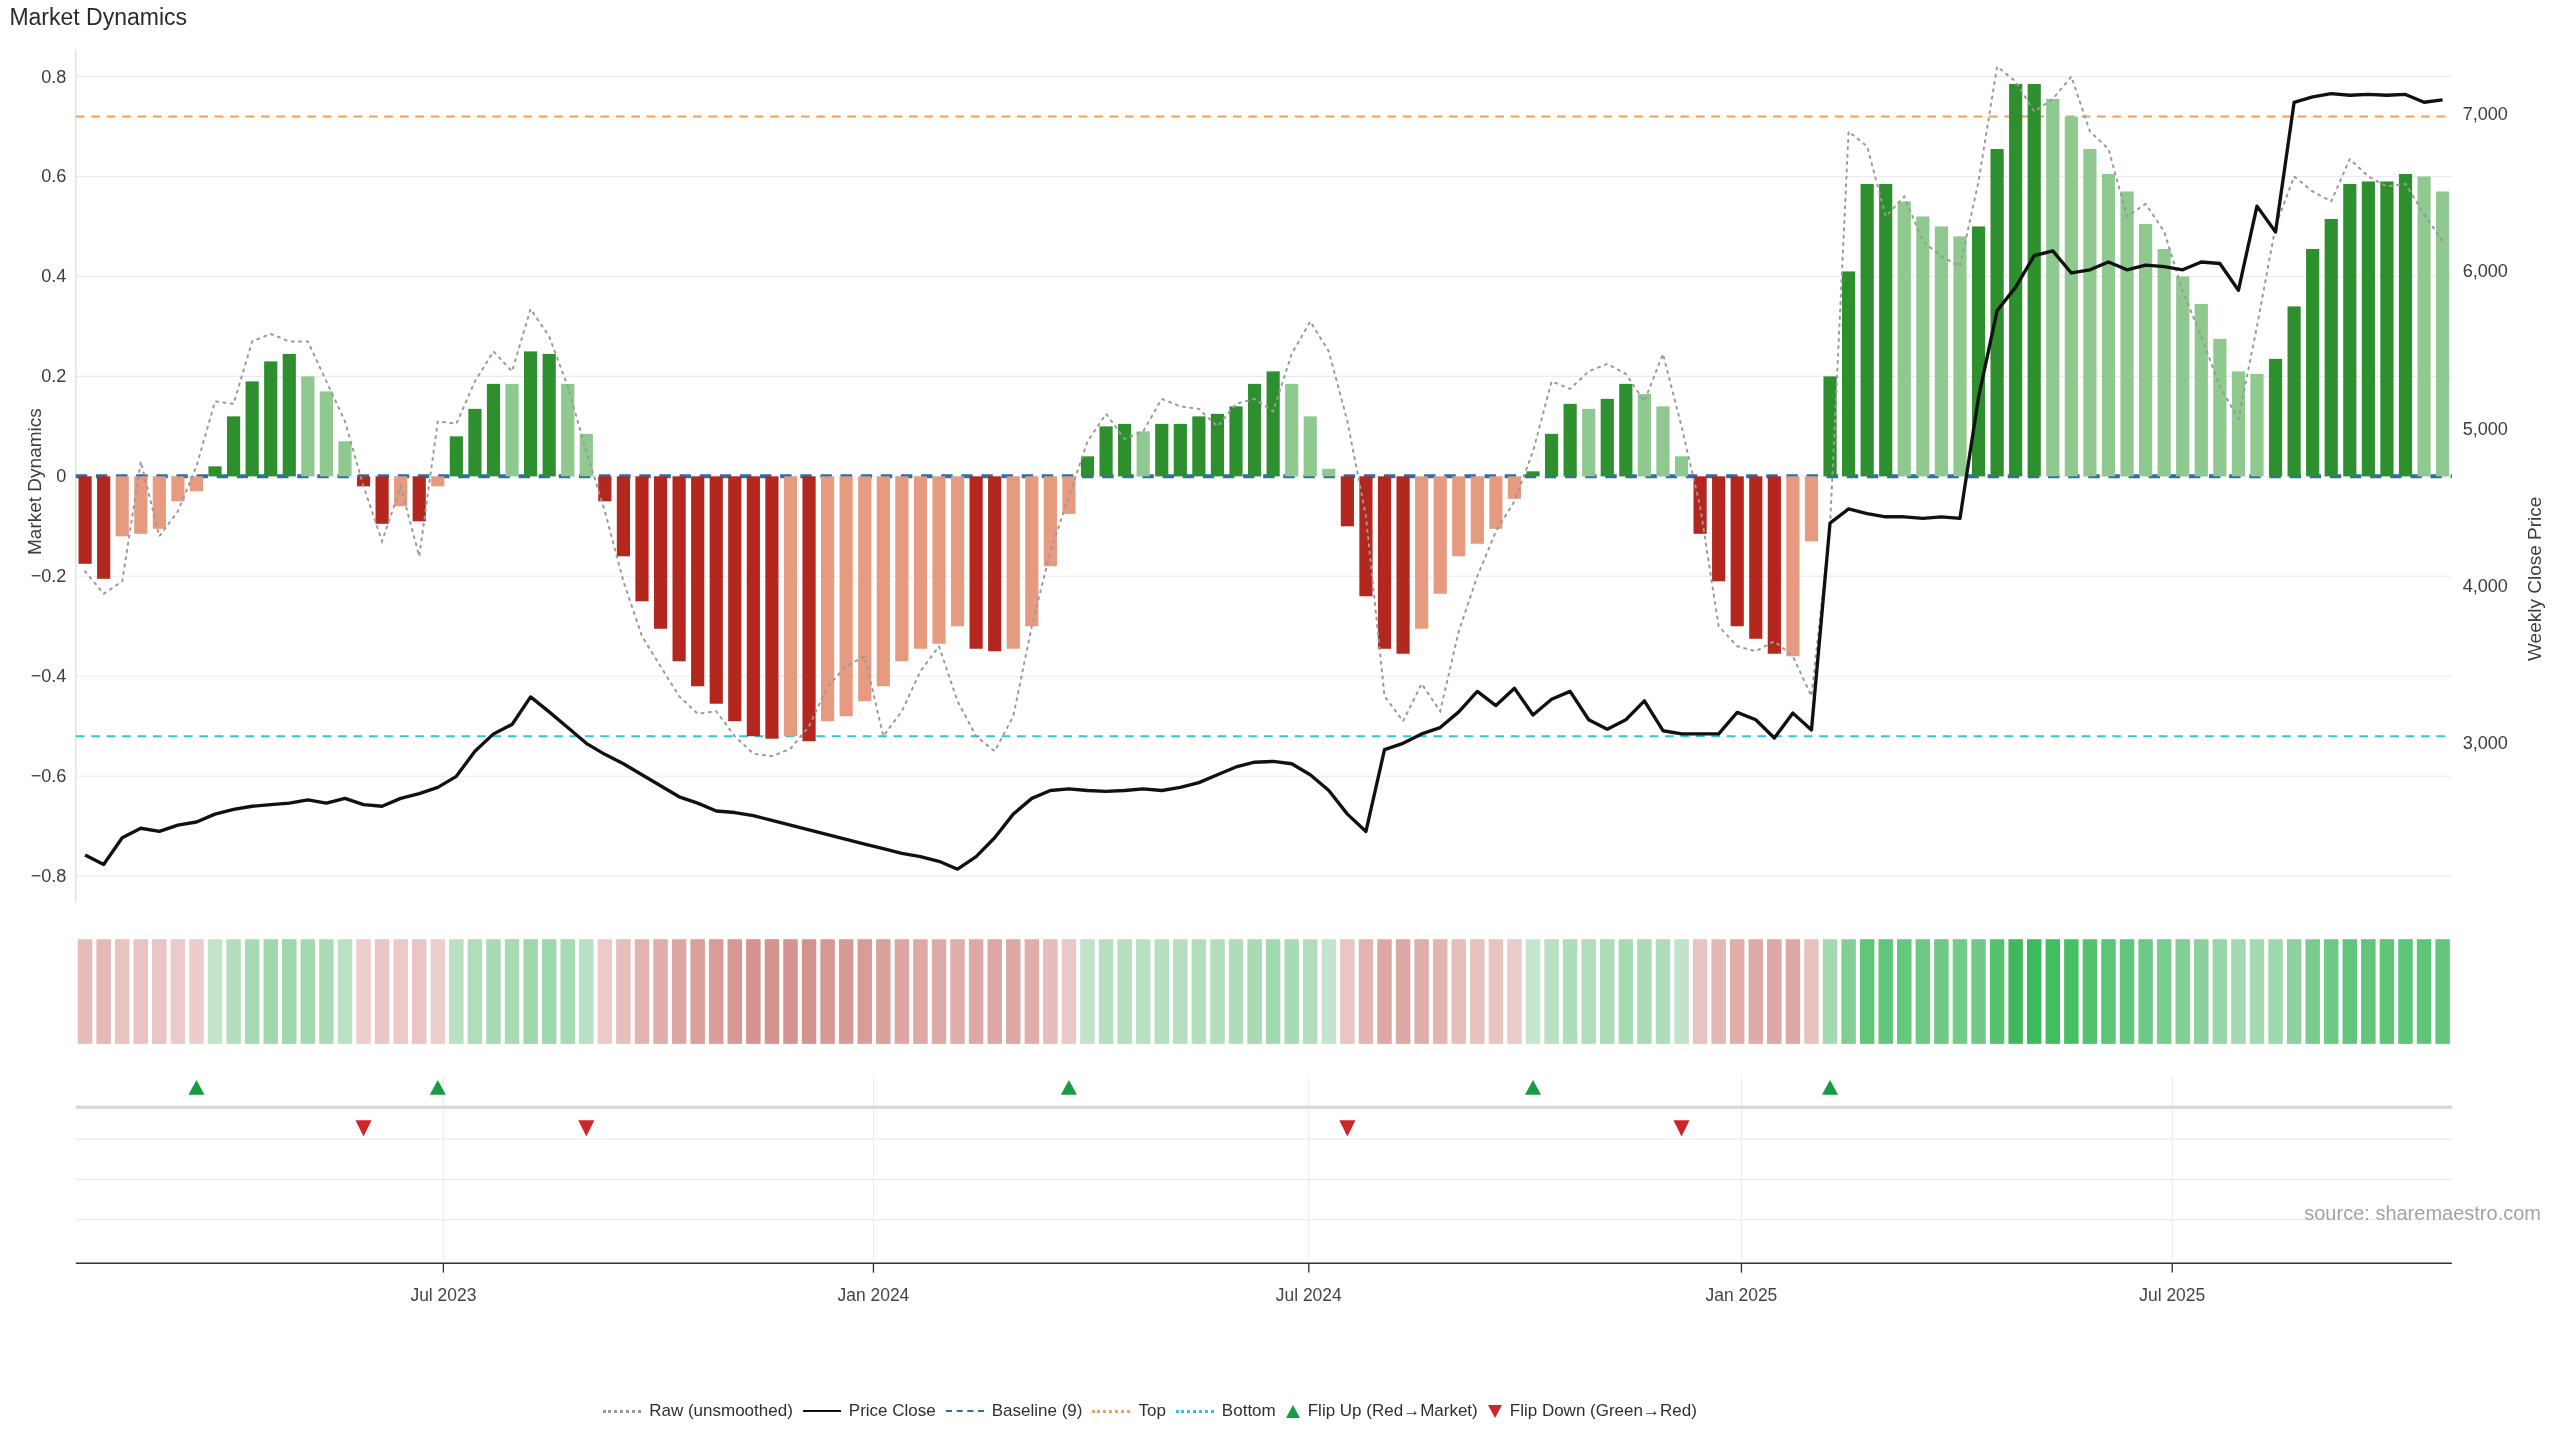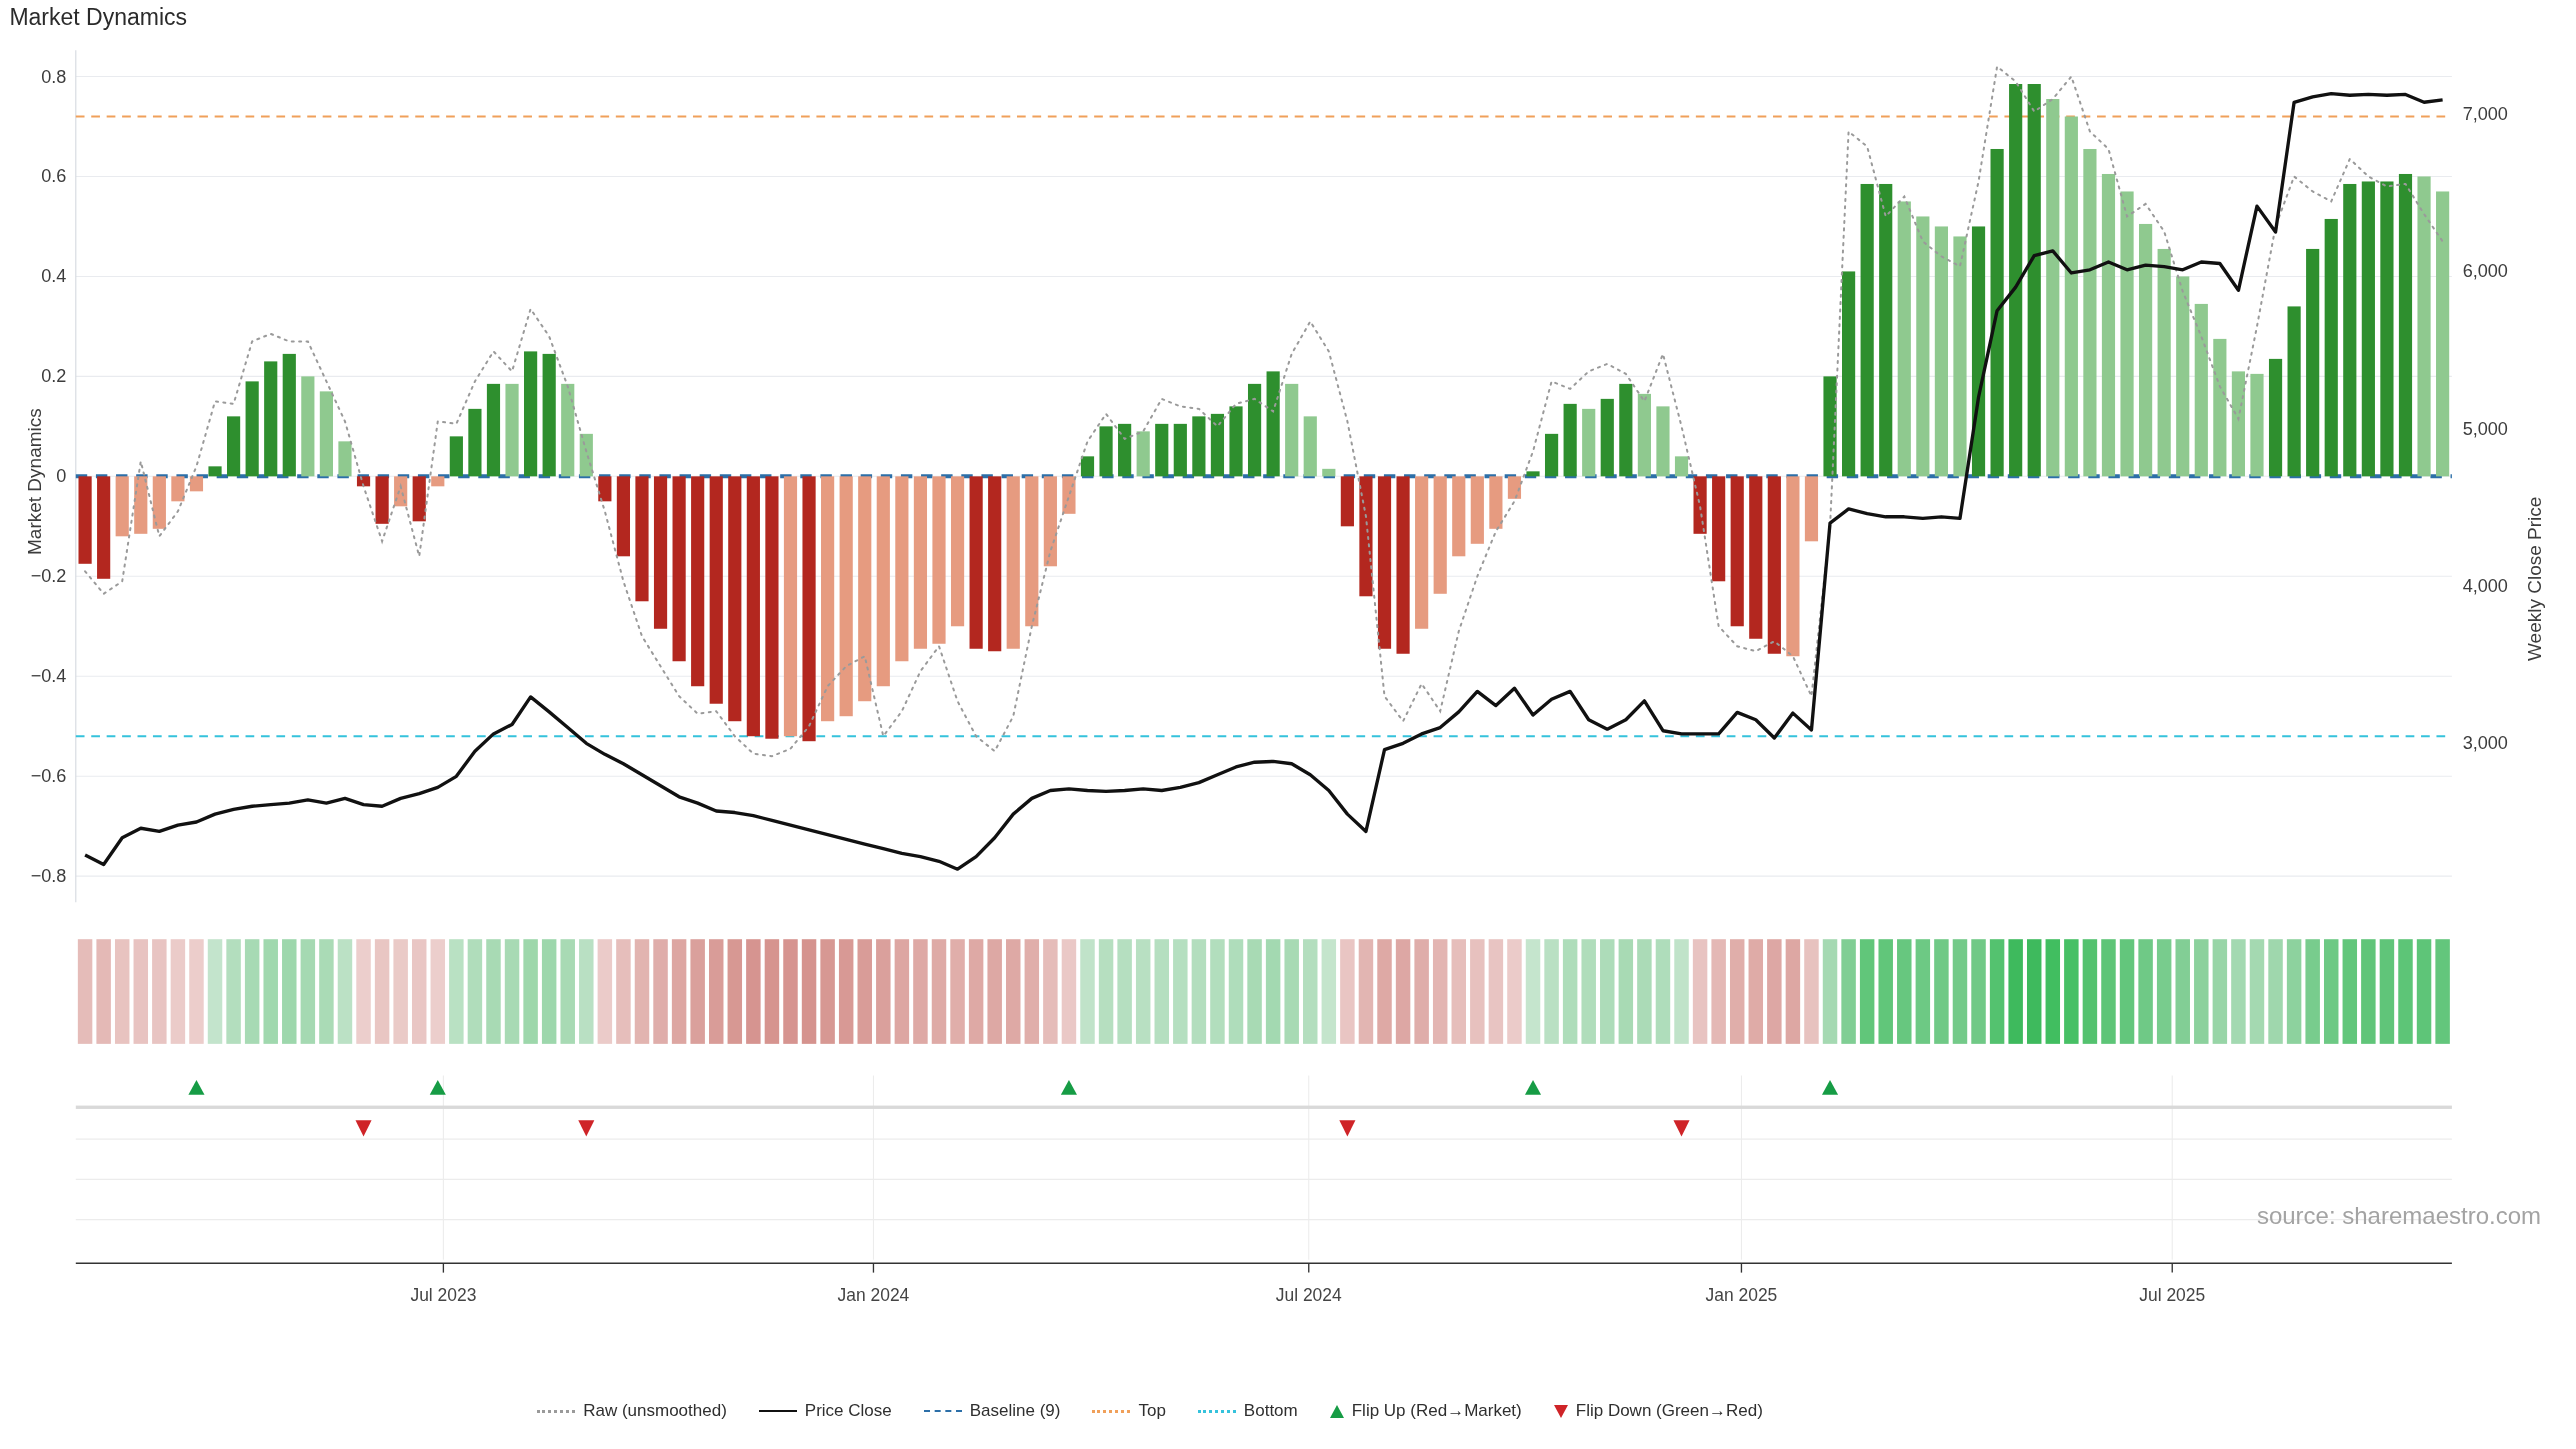--- a/index.html
+++ b/index.html
@@ -4,23 +4,23 @@
 <style>
   html,body { margin:0; padding:0; background:#ffffff; }
   body { width:2576px; height:1449px; position:relative; overflow:hidden;
          font-family:"Liberation Sans", sans-serif; }
   #fig { position:absolute; inset:0;text-align:right; }
   .page-title { position:absolute; left:9.4px; top:4px; font-size:23px; color:#2b2b2b; }
   .vlabel { position:absolute; white-space:nowrap; font-size:19px; color:#3c3c3c;
             transform-origin:0 0; transform:rotate(-90deg); }
   #left-axis-title  { left:24px;  top:555px; }
   #right-axis-title { left:2524px; top:661px; }
-  .source-note { position:absolute; right:35px; top:1202px; font-size:24px; color:#a3a3a3; }
+  .source-note { position:absolute; right:35px; top:1202px; font-size:20px; color:#a3a3a3; }
   #legend { position:absolute; left:0; top:1401px; width:2300px; display:flex;
-            justify-content:center; align-items:center; gap:32px; }
+            justify-content:center; align-items:center; gap:10px; }
   .legend-item { display:flex; align-items:center; gap:8px; font-size:17px; color:#2f2f2f; cursor:pointer; }
   .legend-swatch { width:38px; height:0; border-top-width:2.7px; }
   .sw-solid  { border-top-style:solid; }
   .sw-dashed { border-top-style:dashed; }
   .sw-dotted { border-top-style:dotted; border-top-width:3.4px; }
   .sw-tri { width:0; height:0; border-left:7.4px solid transparent; border-right:7.4px solid transparent; }
   svg text { font-family:"Liberation Sans", sans-serif; }
   .tick-label { fill:#3c3c3c; font-size:27px; }
   .xtick-label { fill:#444444; font-size:26px; }
 </style>

